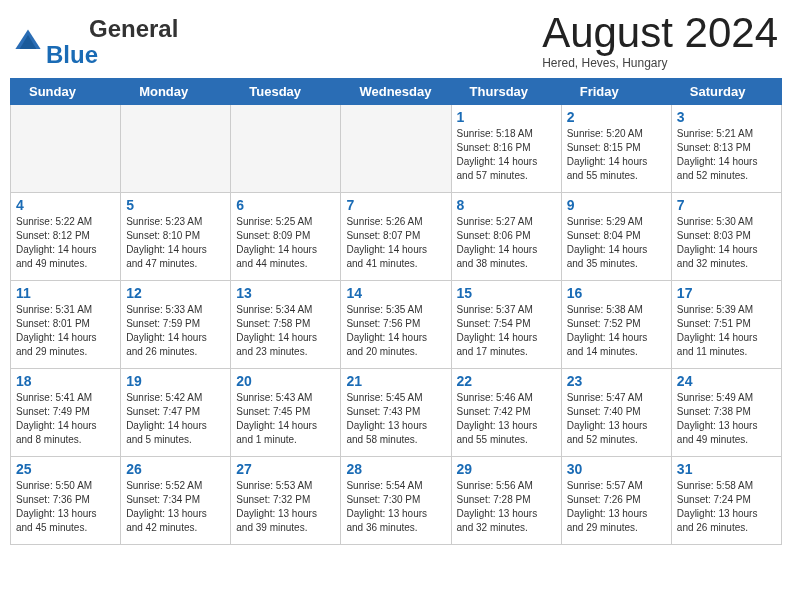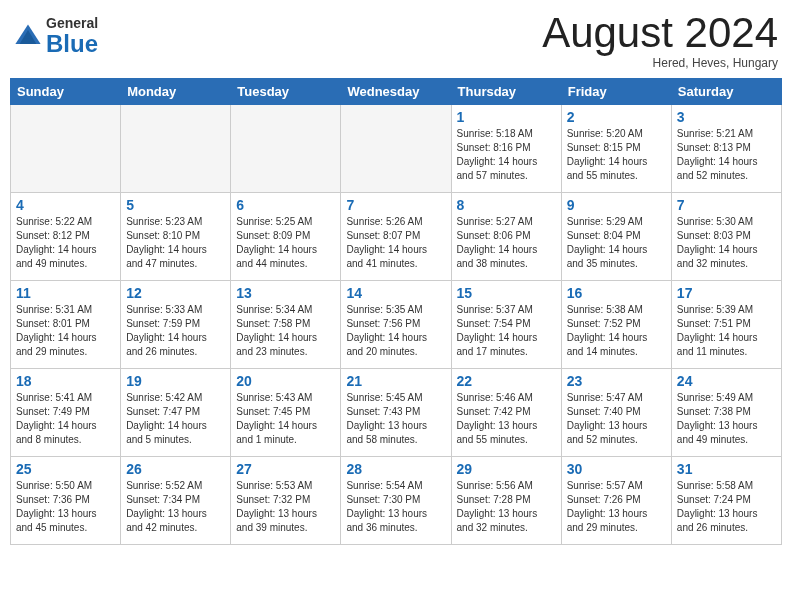--- a/index.html
+++ b/index.html
@@ -21,57 +21,58 @@
       display: flex;
       align-items: center;
       margin-top: 6px;
     }
     .logo-text {
       display: flex;
       flex-direction: column;
       line-height: 1.1;
     }
     .logo-general {
-      font-size: 14px;
+      font-size: 24px;
       font-weight: bold;
       color: #333;
+      margin-left: 43px;
     }
     .logo-blue {
       font-size: 24px;
       font-weight: bold;
       color: #1a6bb5;
     }
     .logo-icon {
       width: 28px;
       height: 28px;
       margin-right: 4px;
     }
     .title-area {
-      text-align: right;
+      text-align: left;
     }
     .month-title {
       font-size: 42px;
       font-weight: normal;
       color: #222;
       line-height: 1.1;
     }
     .location-title {
       font-size: 12px;
       color: #444;
     }
     .calendar-table {
       width: 100%;
       border-collapse: collapse;
       table-layout: fixed;
     }
     .calendar-table th {
       background-color: #2a6db5;
       color: #fff;
       text-align: left;
-      padding: 5px 6px;
+      padding: 5px 18px;
       font-size: 13px;
       font-weight: bold;
       border: 1px solid #2a6db5;
     }
     .calendar-table td {
       border: 1px solid #ccc;
       vertical-align: top;
       padding: 4px 5px;
       height: 88px;
       font-size: 10.5px;

